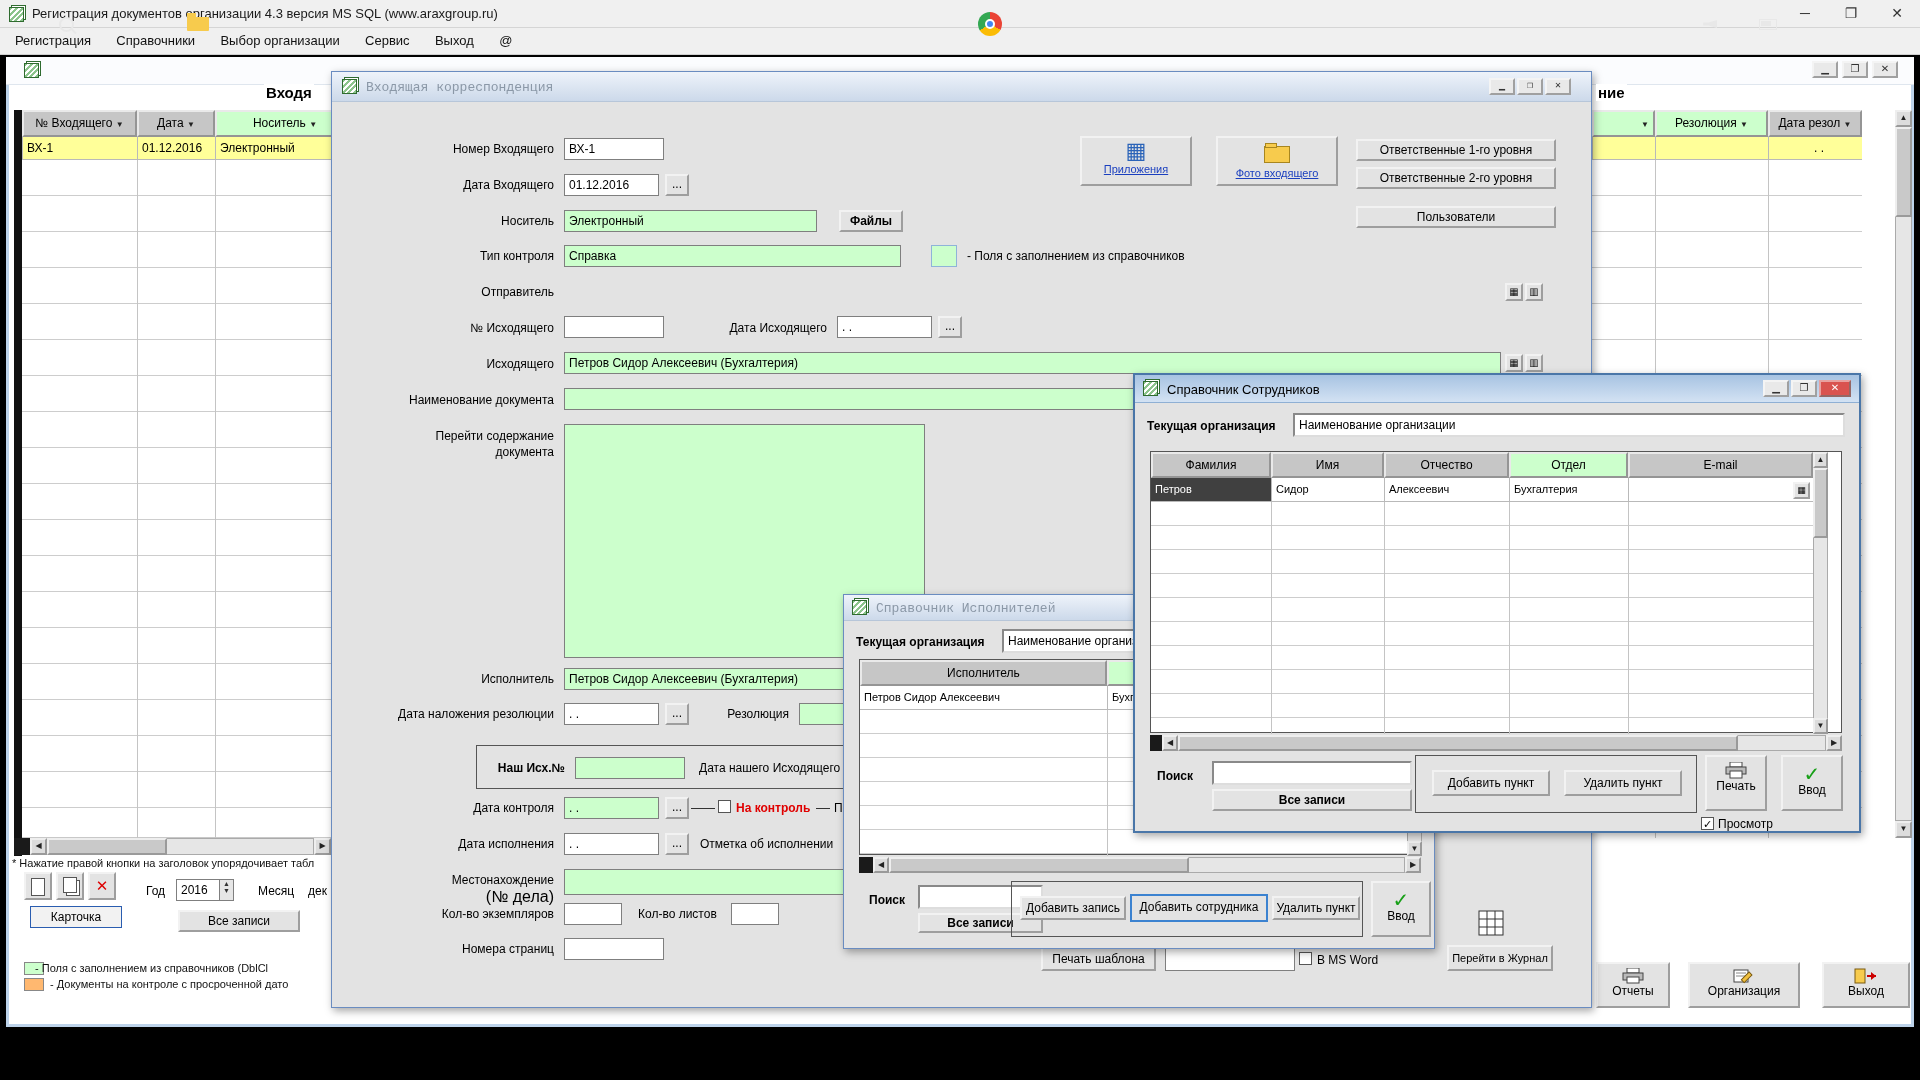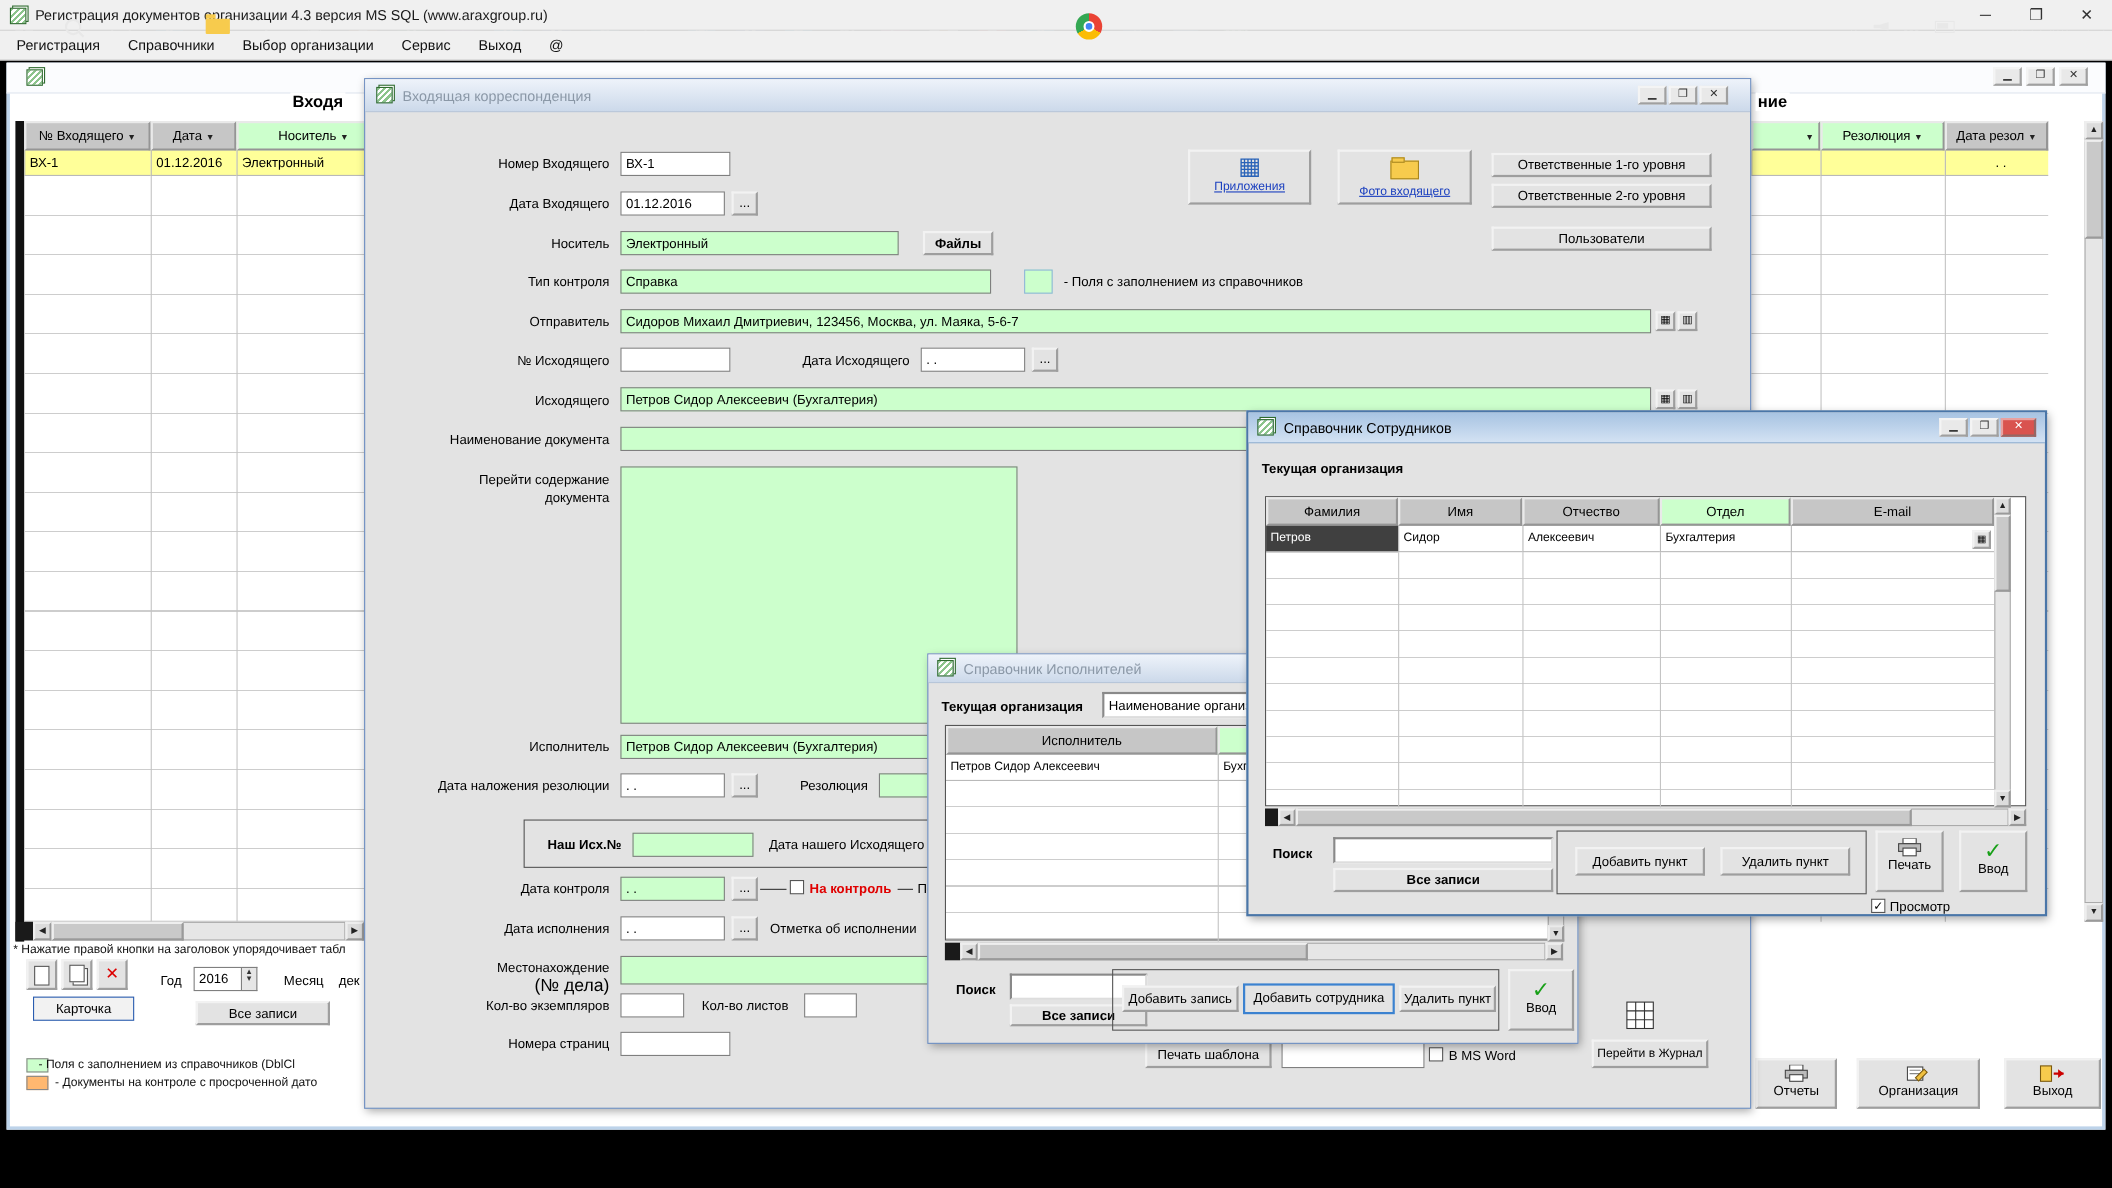--- a/index.html
+++ b/index.html
@@ -38,21 +38,21 @@
   .fld.sunken{border:2px inset #ddd;}
   .btn{background:#e3e3e3;border:2px outset #f2f2f2;font-size:12px;text-align:center;cursor:default;white-space:nowrap;overflow:hidden;}
   .dots{line-height:16px;}
   .ilbl{font-size:12px;text-align:right;white-space:nowrap;}
   .llbl{font-size:12px;white-space:nowrap;}
   .blue-link{color:#1a3fbf;text-decoration:underline;font-size:11px;}
   .cb{width:13px;height:13px;background:#fff;border:1px solid #555;font-size:11px;line-height:12px;text-align:center;}
   .frame{border:1px solid #555;}
   
   .dlg{background:#e3e3e3;border:1px solid #6a8cc0;box-shadow:2px 3px 8px rgba(0,0,0,.35);}
-  .dlg-titlebar-inactive{background:linear-gradient(#eef3fa,#ccd9ea);border-bottom:1px solid #b7c6d9;}
+  .dlg-titlebar-inactive{background:linear-gradient(#eef3fa,#ccd9ea);border-bottom:1px solid #b7c6d9;font-family:Liberation Mono, monospace;}
   .dlg-titlebar-active{background:linear-gradient(#a7c3e2,#d3e2f3);border-bottom:1px solid #8fb0d4;}
   .dlg-title{font-size:13px;white-space:nowrap;}
   .t-inactive{color:#8b98a7;}
   .closebtn-red{background:#d9534f;border:2px outset #e8a19f;color:#fff;}
   .check-green{color:#18a018;font-size:20px;font-weight:bold;line-height:18px;}
   .red-bold{color:#e00000;font-weight:bold;}
   .grid-glyph{color:#2a63b8;font-size:22px;line-height:22px;}
   .folder-ic{width:24px;height:15px;background:#f7cb4d;border:1px solid #a8861f;position:relative;}
   .folder-ic:before{content:"";position:absolute;left:0;top:-4px;width:10px;height:3px;background:#f7cb4d;border:1px solid #a8861f;}
   .heading-frag{font-size:15px;font-weight:bold;background:#fff;padding:0 2px;white-space:nowrap;}
@@ -218,21 +218,20 @@
   <span class="abs ilbl" style="left:10px;top:142px;width:212px">Носитель</span>
   <div class="abs fld green" style="left:232px;top:138px;width:253px;height:22px">Электронный</div>
   <div class="abs btn" style="left:507px;top:138px;width:64px;height:22px;line-height:18px;font-weight:bold">Файлы</div>
 
   <span class="abs ilbl" style="left:10px;top:177px;width:212px">Тип контроля</span>
   <div class="abs fld green" style="left:232px;top:173px;width:337px;height:22px">Справка</div>
   <div class="abs" style="left:599px;top:173px;width:26px;height:22px;background:#ccffcc;border:1px solid #8fb3d9"></div>
   <span class="abs llbl" style="left:635px;top:177px">- Поля с заполнением из справочников</span>
 
   <span class="abs ilbl" style="left:10px;top:213px;width:212px">Отправитель</span>
-  <div class="abs fld green" style="left:232px;top:209px;width:937px;height:22px">Сидоров Михаил Дмитриевич, 123456, Москва, ул. Маяка, 5-6-7</div>
   <div class="abs btn" style="left:1173px;top:211px;width:18px;height:18px;font-size:10px;line-height:13px">▦</div>
   <div class="abs btn" style="left:1193px;top:211px;width:18px;height:18px;font-size:10px;line-height:13px">▥</div>
 
   <span class="abs ilbl" style="left:10px;top:249px;width:212px">№ Исходящего</span>
   <div class="abs fld" style="left:232px;top:244px;width:100px;height:22px"></div>
   <span class="abs ilbl" style="left:370px;top:249px;width:125px">Дата Исходящего</span>
   <div class="abs fld" style="left:505px;top:244px;width:95px;height:22px">. .</div>
   <div class="abs btn dots" style="left:606px;top:244px;width:24px;height:22px">...</div>
 
   <span class="abs ilbl" style="left:10px;top:285px;width:212px">Исходящего</span>
@@ -354,20 +353,21 @@
 
 <div class="abs dlg" style="left:1133px;top:373px;width:728px;height:460px;z-index:50;border:2px solid #4a76a8">
   <div class="abs dlg-titlebar-active" style="left:0;top:0;width:724px;height:28px">
     <span class="abs docs-icon" style="left:8px;top:6px"></span>
     <span class="abs dlg-title" style="left:32px;top:7px">Справочник Сотрудников</span>
     <div class="abs smallbtn" style="left:628px;top:5px">▁</div>
     <div class="abs smallbtn" style="left:656px;top:5px">❐</div>
     <div class="abs smallbtn closebtn-red" style="left:684px;top:5px;width:32px">✕</div>
   </div>
   <span class="abs llbl" style="left:12px;top:44px;font-weight:bold">Текущая организация</span>
+  <div class="abs fld sunken" style="left:158px;top:38px;width:552px;height:24px">Наименование организации</div>
 
   <div class="abs" style="left:15px;top:76px;width:692px;height:282px;background:#fff;border:1px solid #555">
     <div class="abs hdr" style="left:0;top:0;width:120px;height:26px">Фамилия</div>
     <div class="abs hdr" style="left:120px;top:0;width:113px;height:26px">Имя</div>
     <div class="abs hdr" style="left:233px;top:0;width:125px;height:26px">Отчество</div>
     <div class="abs hdr green" style="left:358px;top:0;width:119px;height:26px">Отдел</div>
     <div class="abs hdr" style="left:477px;top:0;width:185px;height:26px">E-mail</div>
     <div class="abs cell" style="left:0;top:26px;width:120px;height:24px;font-size:11px;background:#404040;color:#fff;border-left:none">Петров</div>
     <div class="abs cell" style="left:120px;top:26px;width:113px;height:24px;font-size:11px">Сидор</div>
     <div class="abs cell" style="left:233px;top:26px;width:125px;height:24px;font-size:11px">Алексеевич</div>

